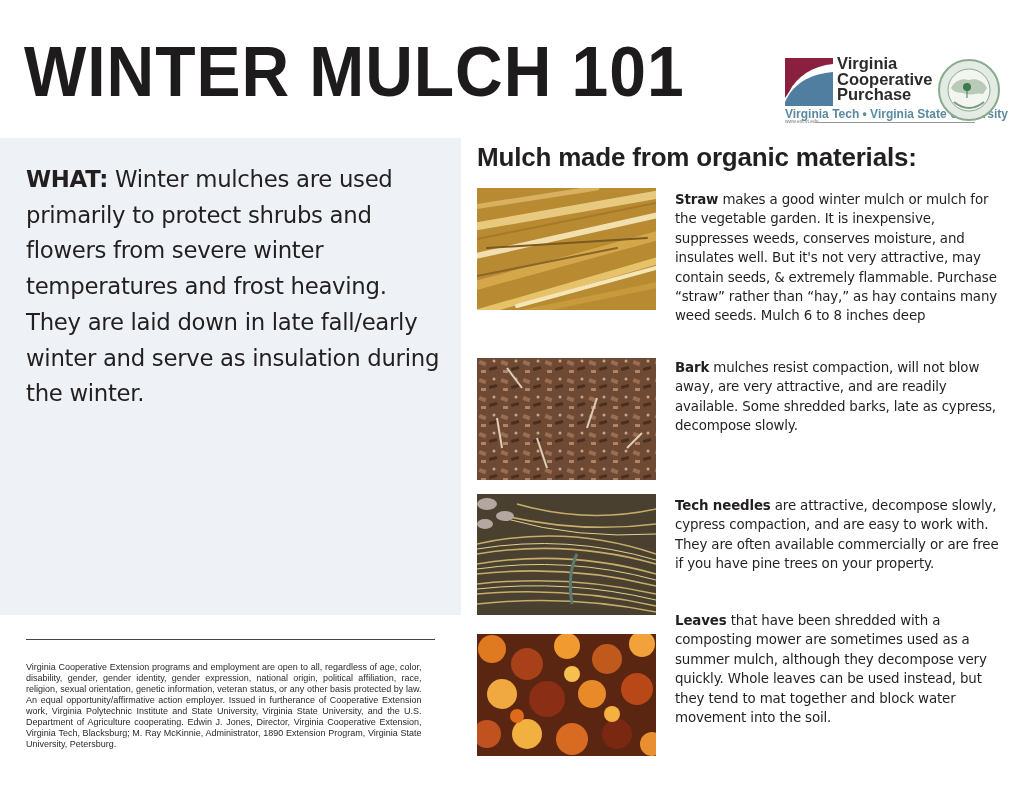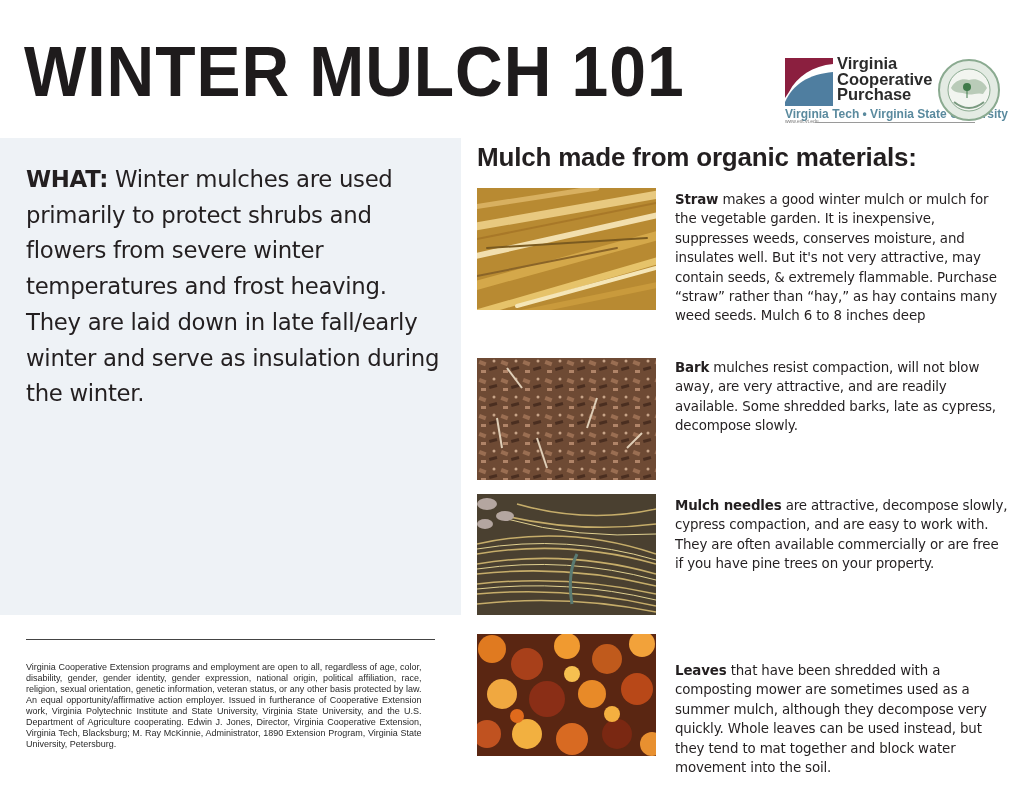--- a/index.html
+++ b/index.html
@@ -46,21 +46,21 @@
   .item-text b { font-weight: bold; }
 
   .photo-straw { top: 188px; height: 122px; }
   .photo-bark  { top: 358px; height: 122px; }
   .photo-pine  { top: 494px; height: 121px; }
   .photo-leaves{ top: 634px; height: 122px; }
 
   .text-straw { top: 190px; }
   .text-bark  { top: 358px; }
   .text-pine  { top: 496px; }
-  .text-leaves{ top: 661px; }
+  .text-leaves{ top: 611px; }
 </style>
 </head>
 <body>
 
 <h1 class="title">WINTER MULCH 101</h1>
 
 <div class="logo">
   <div class="vce-mark">
     <svg width="48" height="48" viewBox="0 0 48 48">
       <rect x="0" y="0" width="48" height="48" fill="#ffffff"></rect>
@@ -160,21 +160,21 @@
       <path d="M30 25 Q100 45 179 40"></path>
     </g>
     <path d="M100 60 Q90 80 95 110" stroke="#5a7a72" stroke-width="3" fill="none"></path>
     <g fill="#b4a6a0">
       <ellipse cx="10" cy="10" rx="10" ry="6"></ellipse>
       <ellipse cx="28" cy="22" rx="9" ry="5"></ellipse>
       <ellipse cx="8" cy="30" rx="8" ry="5"></ellipse>
     </g>
   </svg>
 </div>
-<p class="item-text text-pine"><b>Mulch needles</b><span> are attractive, decompose slowly, cypress compaction, and are easy to work with. They are often available commercially or are free if you have pine trees on your property.</span></p>
+<p class="item-text text-pine"><b>Tech needles</b><span> are attractive, decompose slowly, cypress compaction, and are easy to work with. They are often available commercially or are free if you have pine trees on your property.</span></p>
 
 <div class="item-photo photo-leaves">
   <svg width="179" height="122" viewBox="0 0 179 122" preserveAspectRatio="none">
     <rect width="179" height="122" fill="#5a2612"></rect>
     <g>
       <circle cx="15" cy="15" r="14" fill="#e07a20"></circle>
       <circle cx="50" cy="30" r="16" fill="#a8401a"></circle>
       <circle cx="90" cy="12" r="13" fill="#f09a30"></circle>
       <circle cx="130" cy="25" r="15" fill="#c05a1c"></circle>
       <circle cx="165" cy="10" r="13" fill="#f2a23a"></circle>

